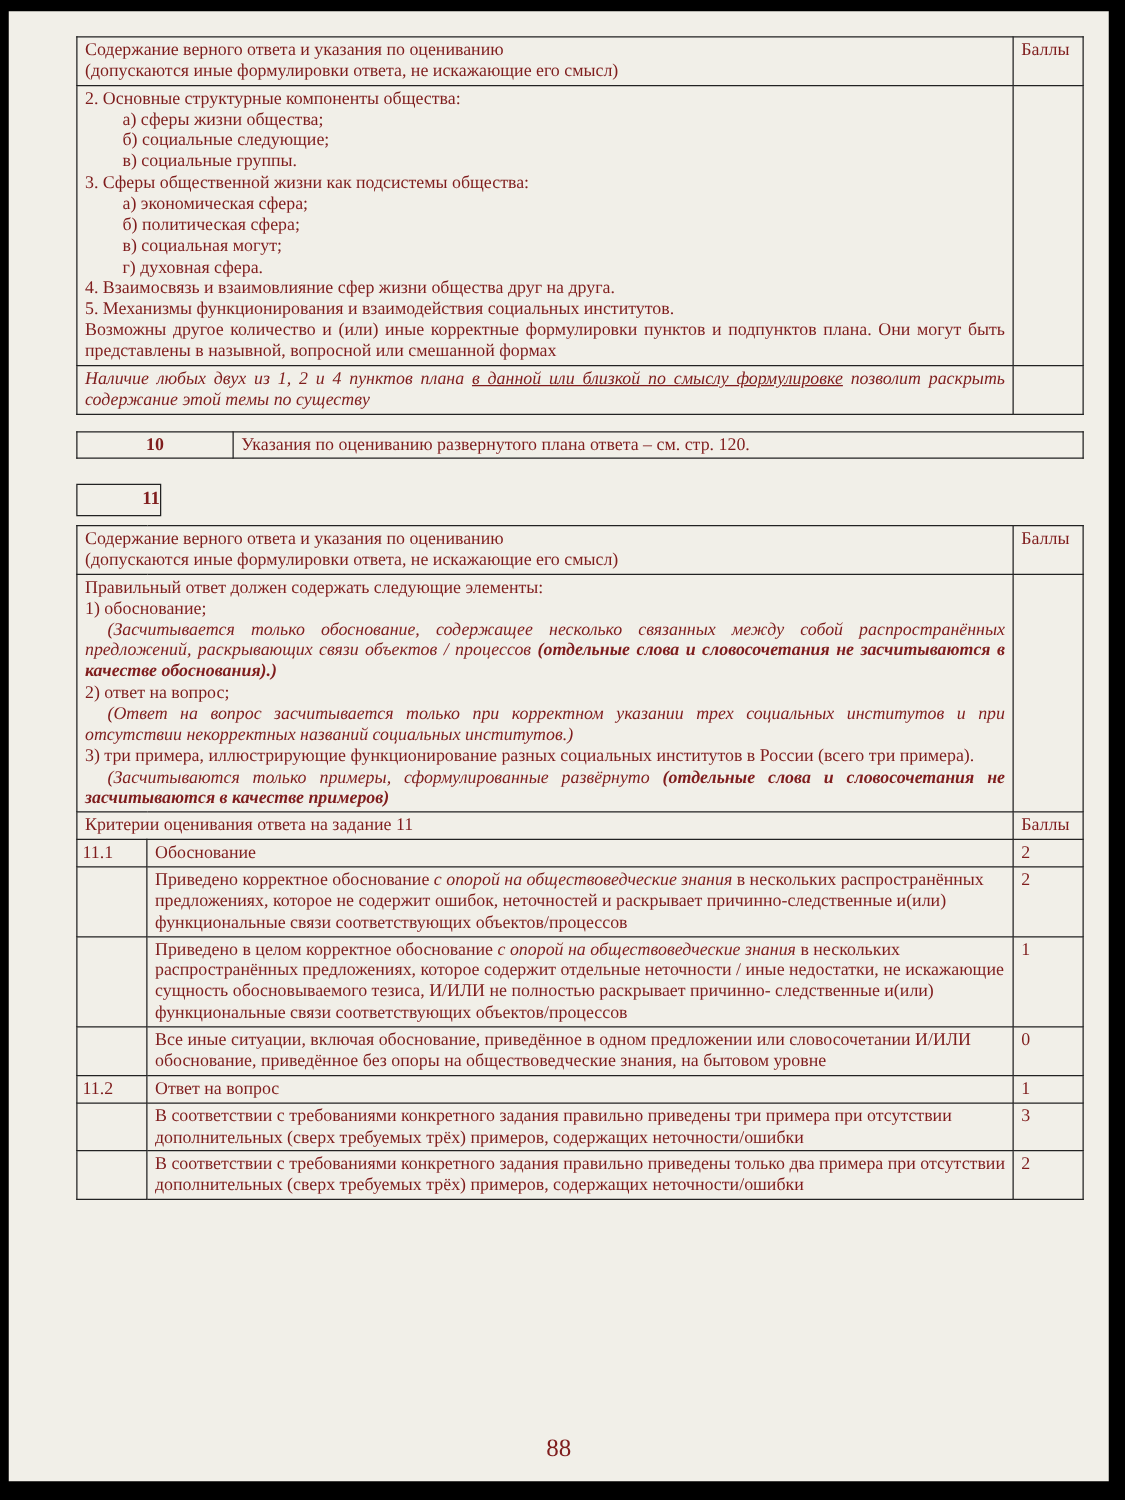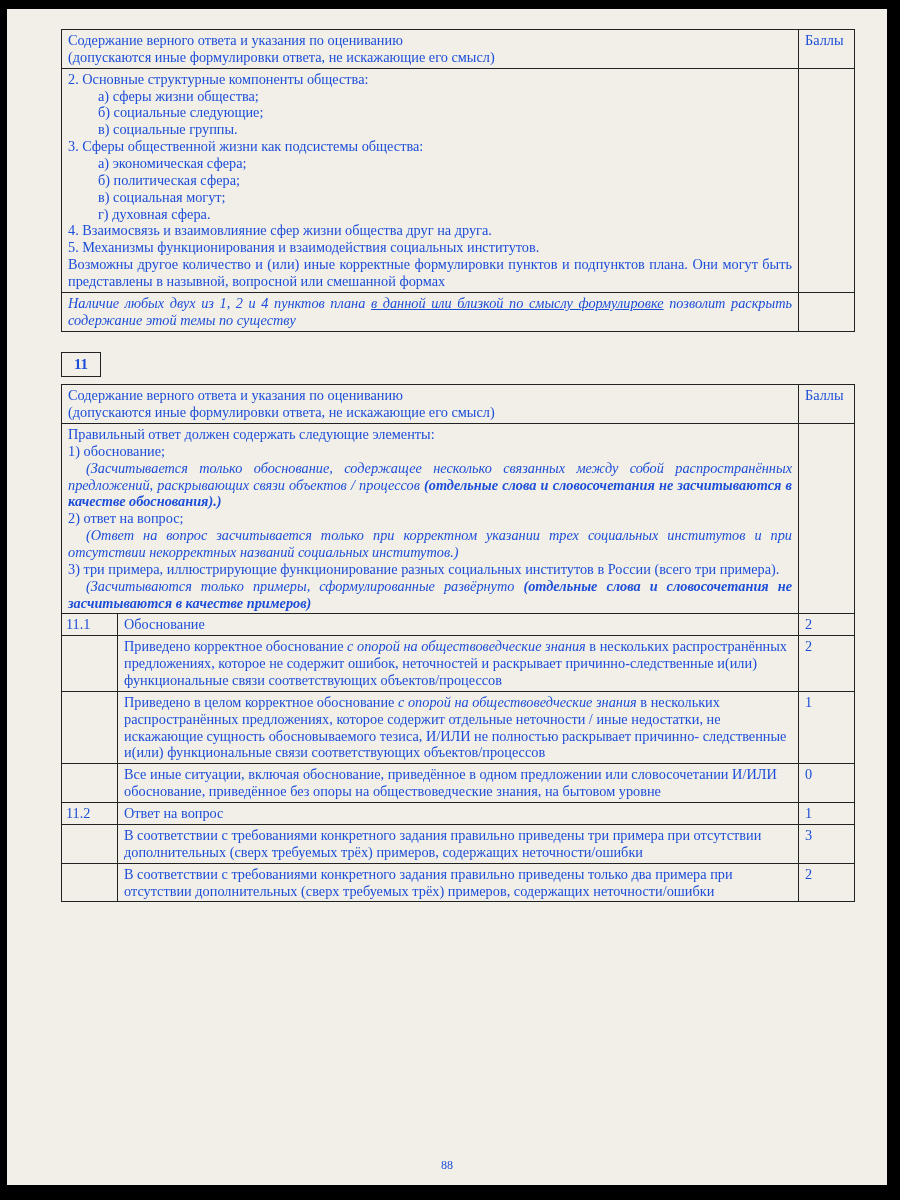--- a/index.html
+++ b/index.html
@@ -1,41 +1,41 @@
 <!DOCTYPE html>
 <html><head>
 <meta charset="utf-8">
 <style>
   html,body{margin:0;padding:0}
   body{width:900px;height:1200px;background:#000;font-family:"Liberation Serif",serif}
   .scan{box-sizing:border-box;width:900px;height:1200px;background:#000;padding:9px 13px 15px 7px}
   .page{box-sizing:border-box;width:100%;height:100%;background:#f1efe8;position:relative;overflow:hidden;
-        padding:20px 32px 0 54px;color:#1d4ed8;font-size:14.3px;line-height:1.18}
+        padding:20px 20px 0 54px;color:#7f1d1d;font-size:14.3px;line-height:1.18}
   table.t{border-collapse:collapse;width:100%;table-layout:fixed}
   .t td,.t th{border:1.5px solid #222;padding:2px 6px;vertical-align:top;font-weight:normal;text-align:left}
   .hdr{text-align:center;font-weight:bold}
   .pts{text-align:center}
   col.c-pts{width:56px}
   col.c-num{width:56px}
   .b{font-weight:bold}
   .line{margin:0}
   .justify{text-align:justify}
   .ind{padding-left:30px}
   .find{text-indent:18px}
   .st-n{font-style:normal;font-weight:normal}
   .st-i{font-style:italic}
   .st-bi{font-style:italic;font-weight:bold}
   .st-biu{font-style:italic;font-weight:normal;text-decoration:underline}
   .note-cell{font-style:italic}
   table.row10{margin-top:13px}
   td.num10{width:112px;text-align:center;font-weight:bold}
-  .qbox{width:40px;box-sizing:border-box;border:1.6px solid #222;font-weight:bold;text-align:center;
+  .qbox{width:68px;box-sizing:border-box;border:1.6px solid #222;font-weight:bold;text-align:right;
         font-size:15px;padding:3px 0;margin:20px 0 7px 0;background:#f1efe8}
   td.numcol{padding-left:4px}
-  .pageno{position:absolute;bottom:13px;left:50%;transform:translateX(-50%);font-size:12px}
+  .pageno{position:absolute;bottom:13px;left:50%;transform:translateX(-50%);font-size:20px}
 </style>
 </head>
 <body>
 
 <div class="scan">
   <div class="page">
 
     <table class="t">
       <colgroup>
           <col>
@@ -68,20 +68,28 @@
       </tr>
       <tr>
         <td class="note-cell justify">
               <div class="line justify"><span class="st-i">Наличие любых двух из 1, 2 и 4 пунктов плана </span><span class="st-biu">в данной или близкой по смыслу формулировке</span><span class="st-i"> позволит раскрыть содержание этой темы по существу</span></div>
             </td>
         <td class="pts"></td>
       </tr>
     </tbody>
       </table>
 
+    <table class="t row10">
+      <tbody>
+          <tr>
+        <td class="num10">10</td>
+        <td>Указания по оцениванию развернутого плана ответа – см. стр. 120.</td>
+      </tr>
+    </tbody>
+      </table>
 
     <div class="qbox">11</div>
 
     <table class="t">
       <colgroup>
           <col class="c-num">
           <col>
           <col class="c-pts">
         </colgroup>
       <tbody>
@@ -96,20 +104,24 @@
         <td colspan="2">
               <div class="line"><span class="st-n">Правильный ответ должен содержать следующие элементы:</span></div>
               <div class="line"><span class="st-n">1) обоснование;</span></div>
               <div class="line justify find"><span class="st-i">(Засчитывается только обоснование, содержащее несколько связанных между собой распространённых предложений, раскрывающих связи объектов / процессов </span><span class="st-bi">(отдельные слова и словосочетания не засчитываются в качестве обоснования).)</span></div>
               <div class="line"><span class="st-n">2) ответ на вопрос;</span></div>
               <div class="line justify find"><span class="st-i">(Ответ на вопрос засчитывается только при корректном указании трех социальных институтов и при отсутствии некорректных названий социальных институтов.)</span></div>
               <div class="line justify"><span class="st-n">3) три примера, иллюстрирующие функционирование разных социальных институтов в России (всего три примера).</span></div>
               <div class="line justify find"><span class="st-i">(Засчитываются только примеры, сформулированные развёрнуто </span><span class="st-bi">(отдельные слова и словосочетания не засчитываются в качестве примеров)</span></div>
             </td>
         <td class="pts"></td>
+      </tr>
+      <tr>
+        <th class="hdr" colspan="2">Критерии оценивания ответа на задание 11</th>
+        <th class="hdr pts">Баллы</th>
       </tr>
       </tbody>
         <tbody>
           <tr>
             <td class="b numcol">11.1</td>
             <td class="b">Обоснование</td>
             <td class="b pts">2</td>
           </tr>
           <tr>
             <td class="numcol"></td>

